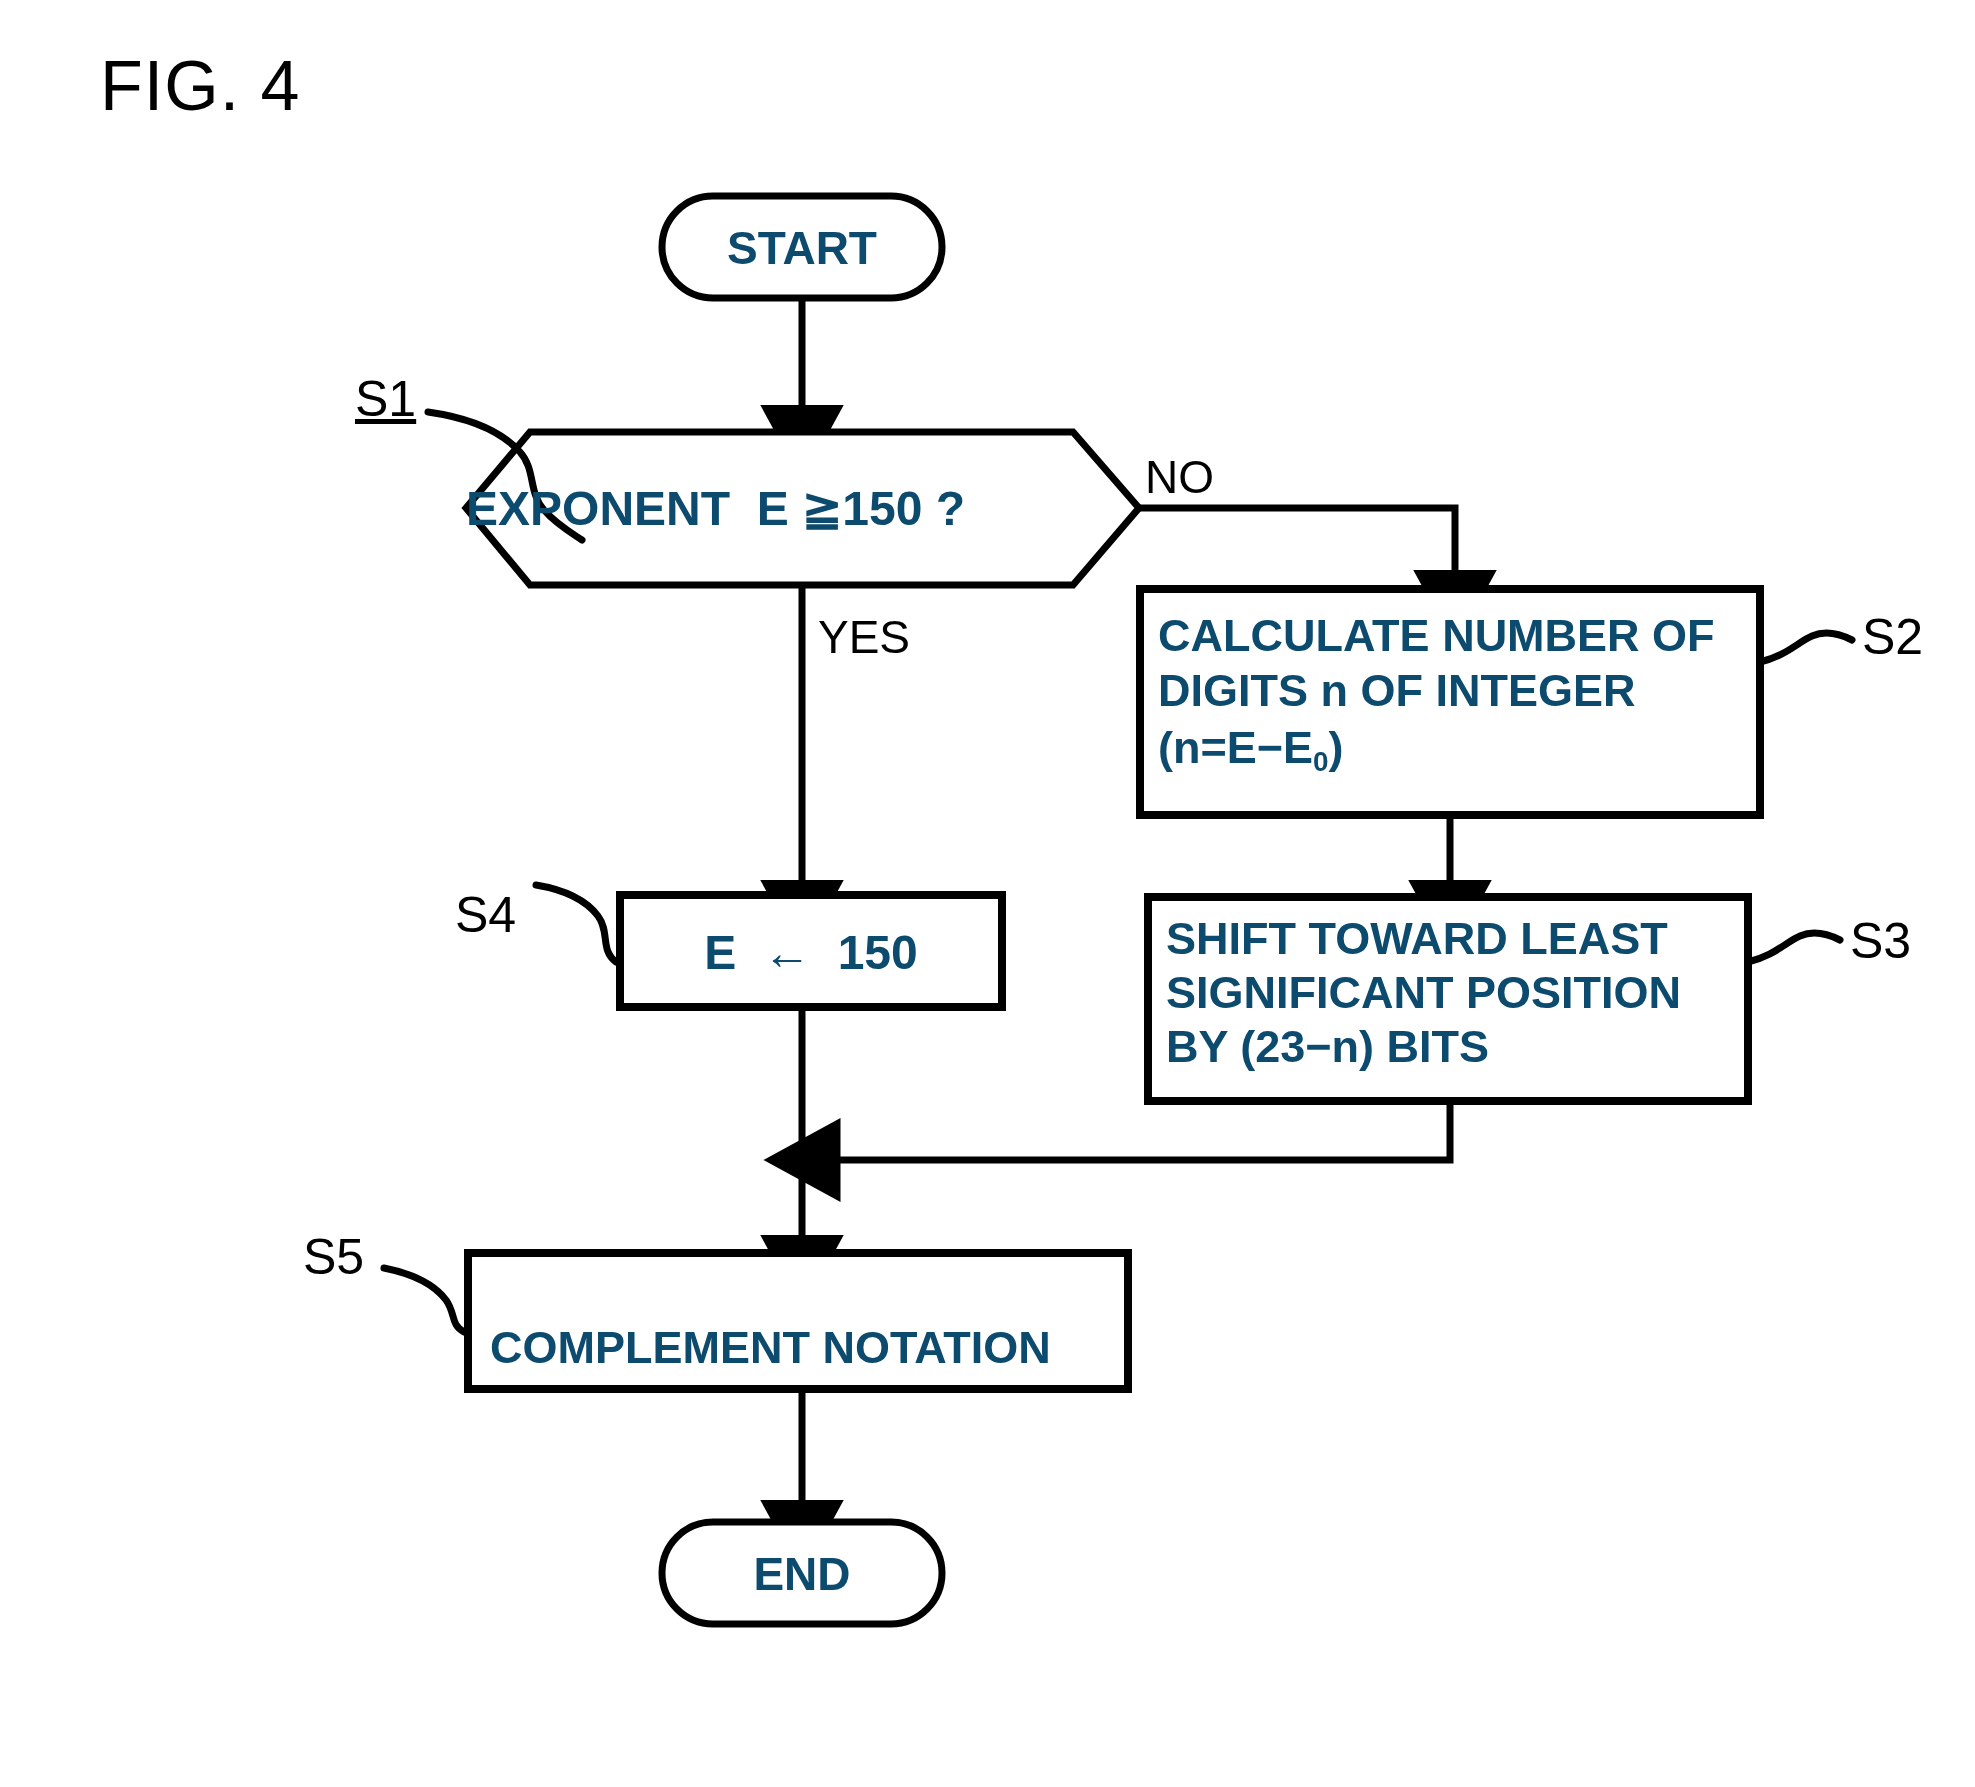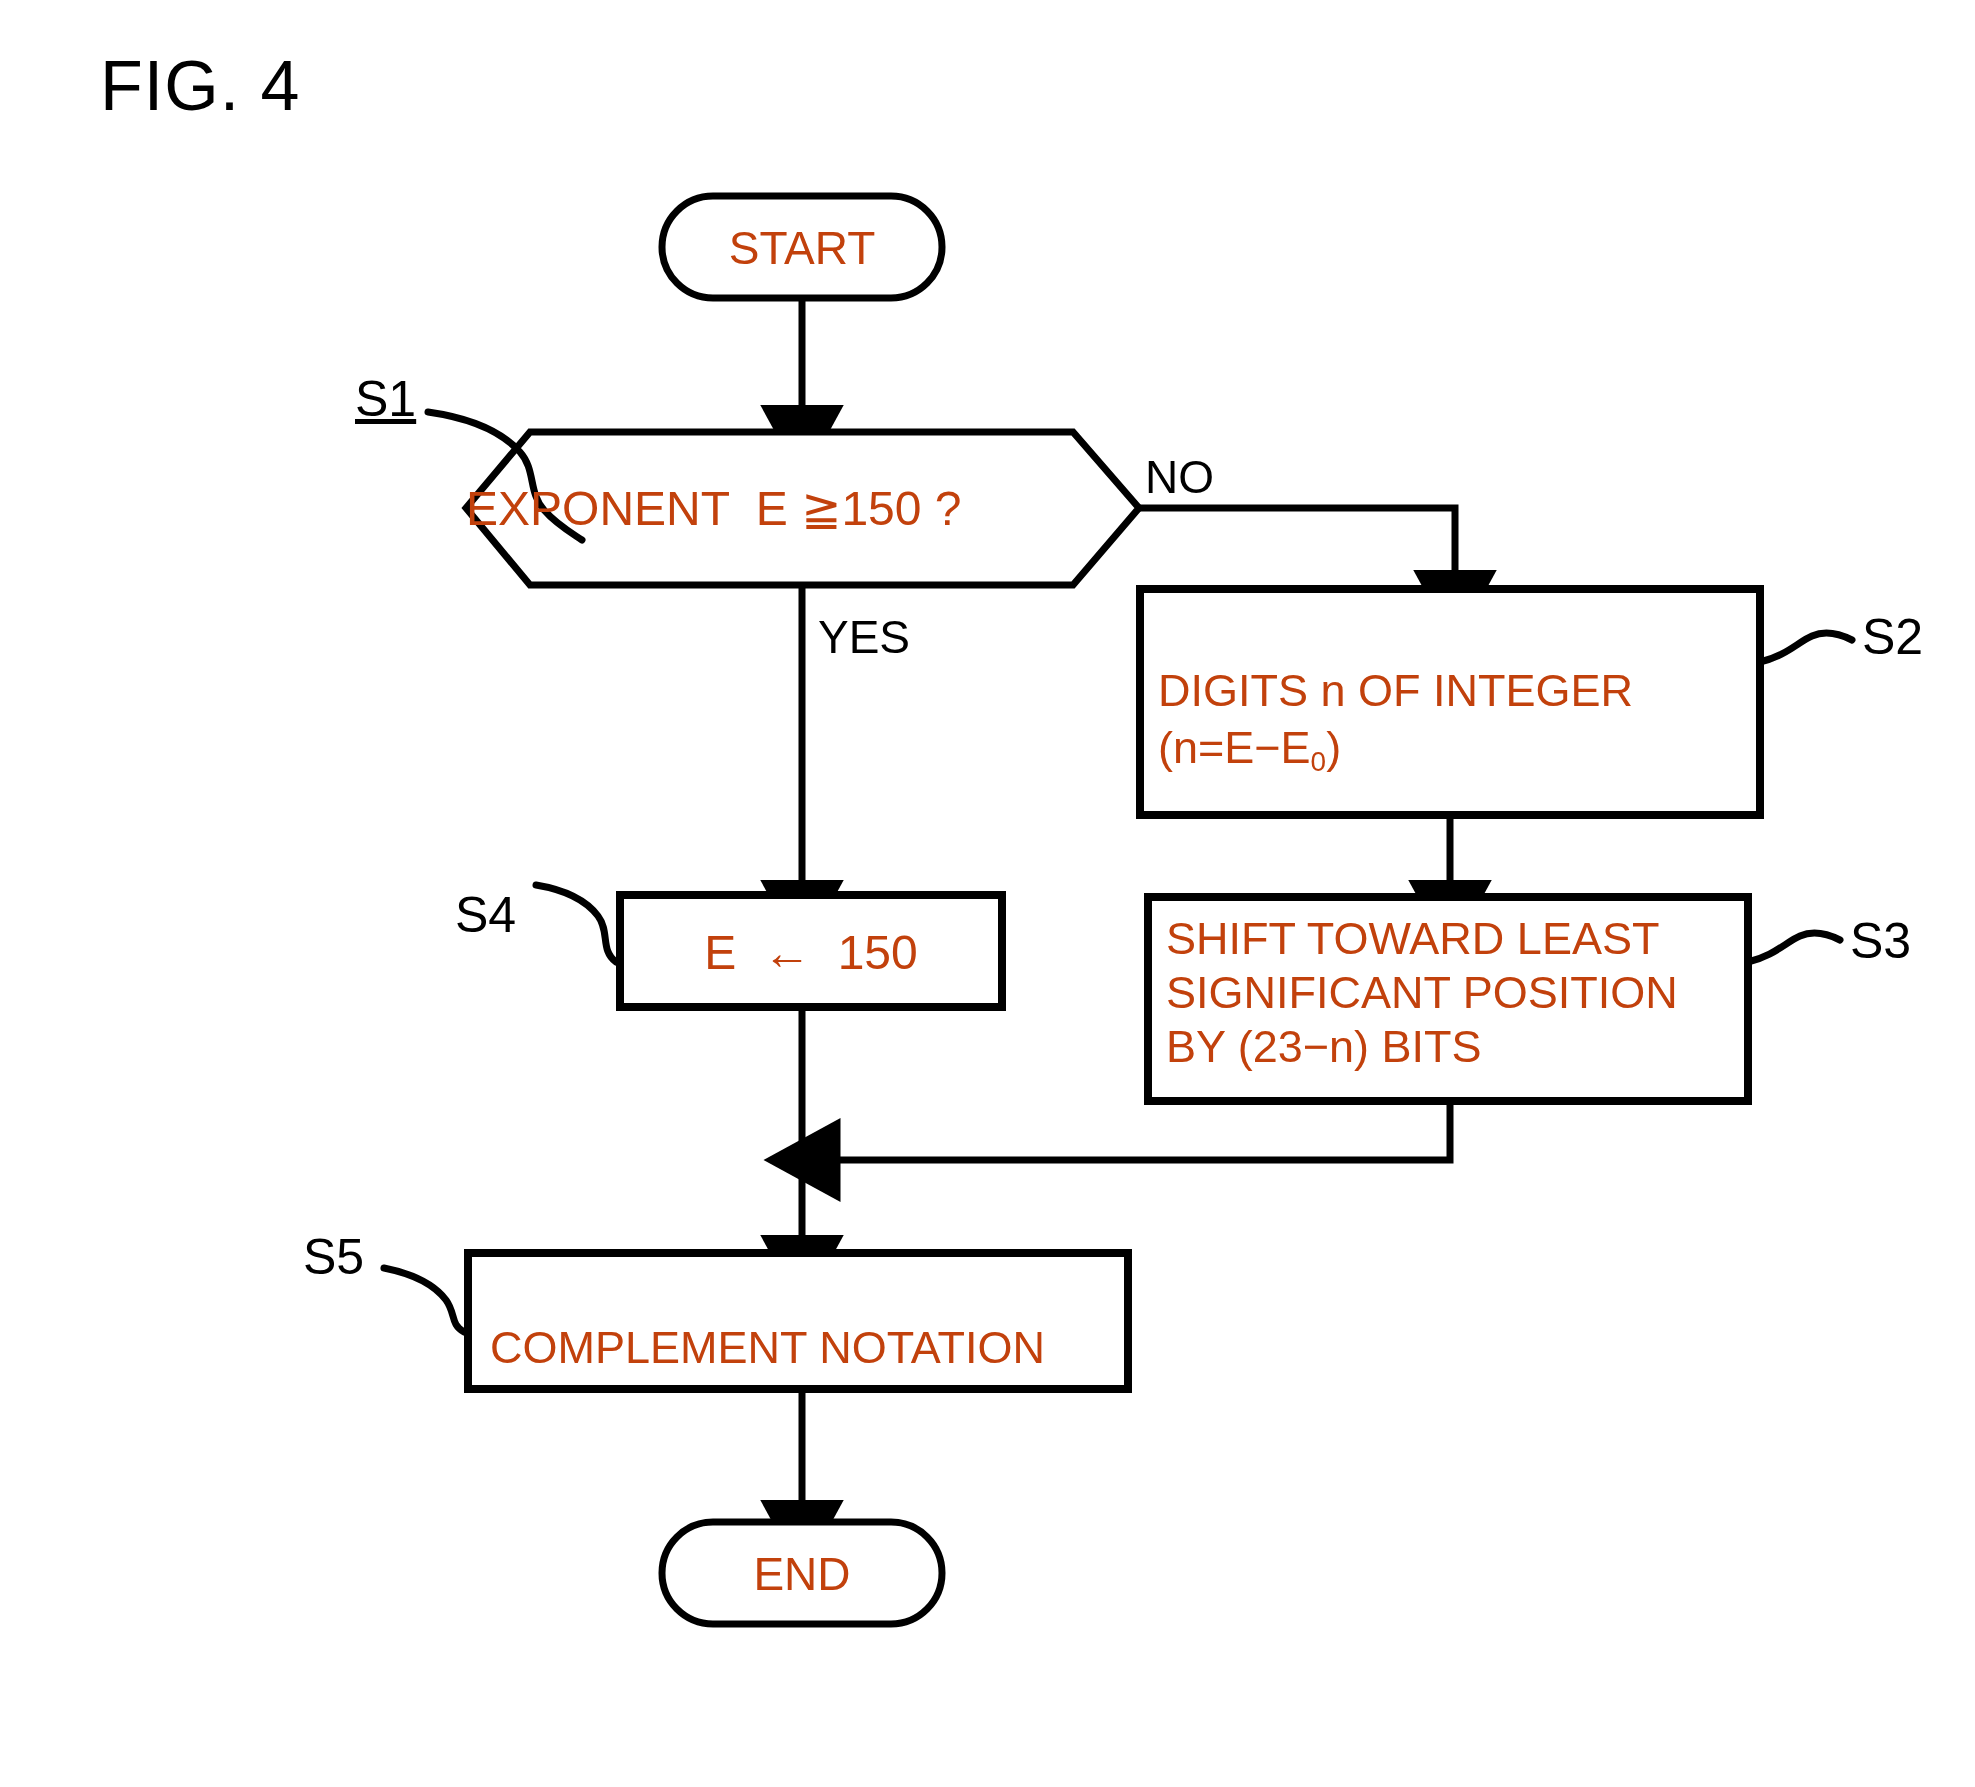--- a/index.html
+++ b/index.html
@@ -27,23 +27,24 @@
   }
   .svg-layer {
     position: absolute;
     left: 0;
     top: 0;
     width: 1975px;
     height: 1787px;
   }
   .node-text {
     position: absolute;
-    color: #c2410c;
+    color: #0c4a6e;
     white-space: pre;
     line-height: 1.17;
+    font-weight: bold;
   }
   .term-text {
     font-size: 46px;
     text-align: center;
   }
   .box-text {
     font-size: 45px;
   }
   .dec-text {
     font-size: 48px;
@@ -127,20 +128,21 @@
   <div class="node-text term-text" style="left:662px; top:222px; width:280px;">START</div>
 
   <div class="node-text dec-text" style="left:466px; top:481px; width:673px;">EXPONENT  E ≧150 ?</div>
 
   <div class="step-label" style="left:355px; top:370px;text-decoration:underline;">S1</div>
 
   <div class="edge-label" style="left:1145px; top:450px;">NO</div>
 
   <div class="edge-label" style="left:818px; top:610px;">YES</div>
 
+  <div class="node-text box-text" style="left:1158px; top:610px;">CALCULATE NUMBER OF</div>
   <div class="node-text box-text" style="left:1158px; top:665px;">DIGITS n OF INTEGER</div>
   <div class="node-text box-text" style="left:1158px; top:722px;"><span>(n=E−E</span><span class="sub">0</span><span>)</span></div>
 
   <div class="step-label" style="left:1862px; top:608px;">S2</div>
 
   <div class="node-text box-text" style="left:1166px; top:913px;">SHIFT TOWARD LEAST</div>
   <div class="node-text box-text" style="left:1166px; top:967px;">SIGNIFICANT POSITION</div>
   <div class="node-text box-text" style="left:1166px; top:1021px;">BY (23−n) BITS</div>
 
   <div class="step-label" style="left:1850px; top:912px;">S3</div>

